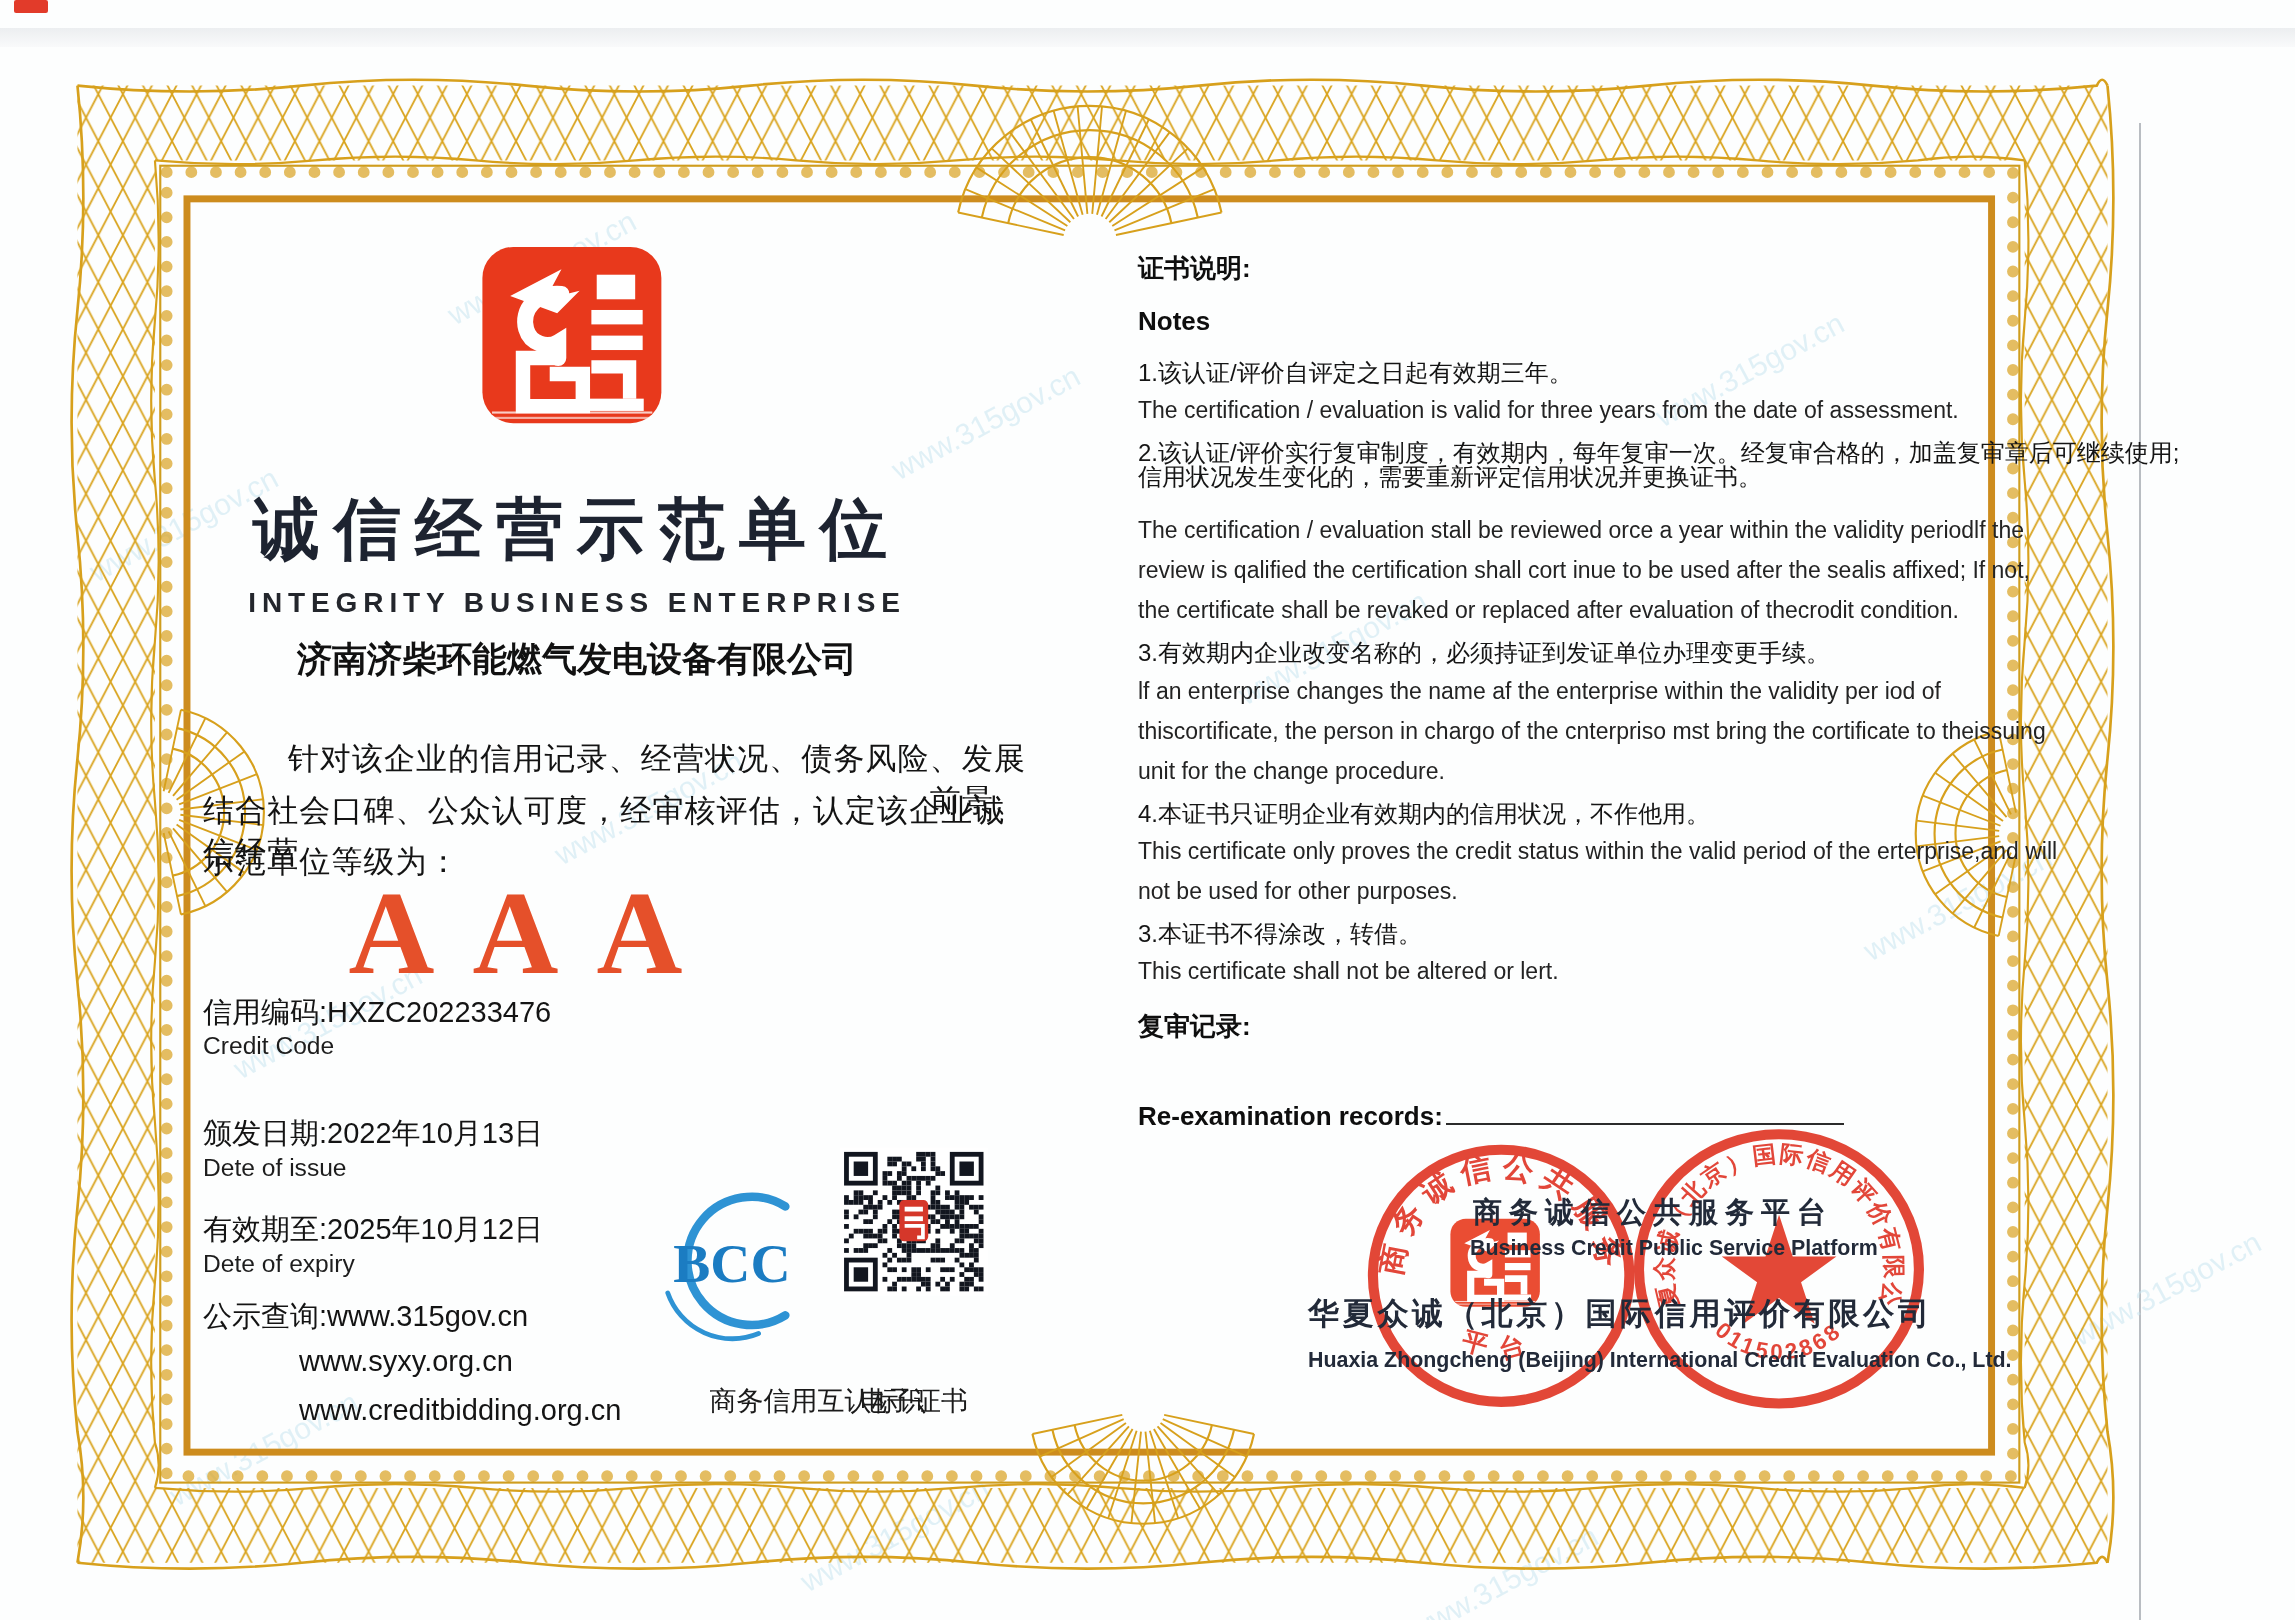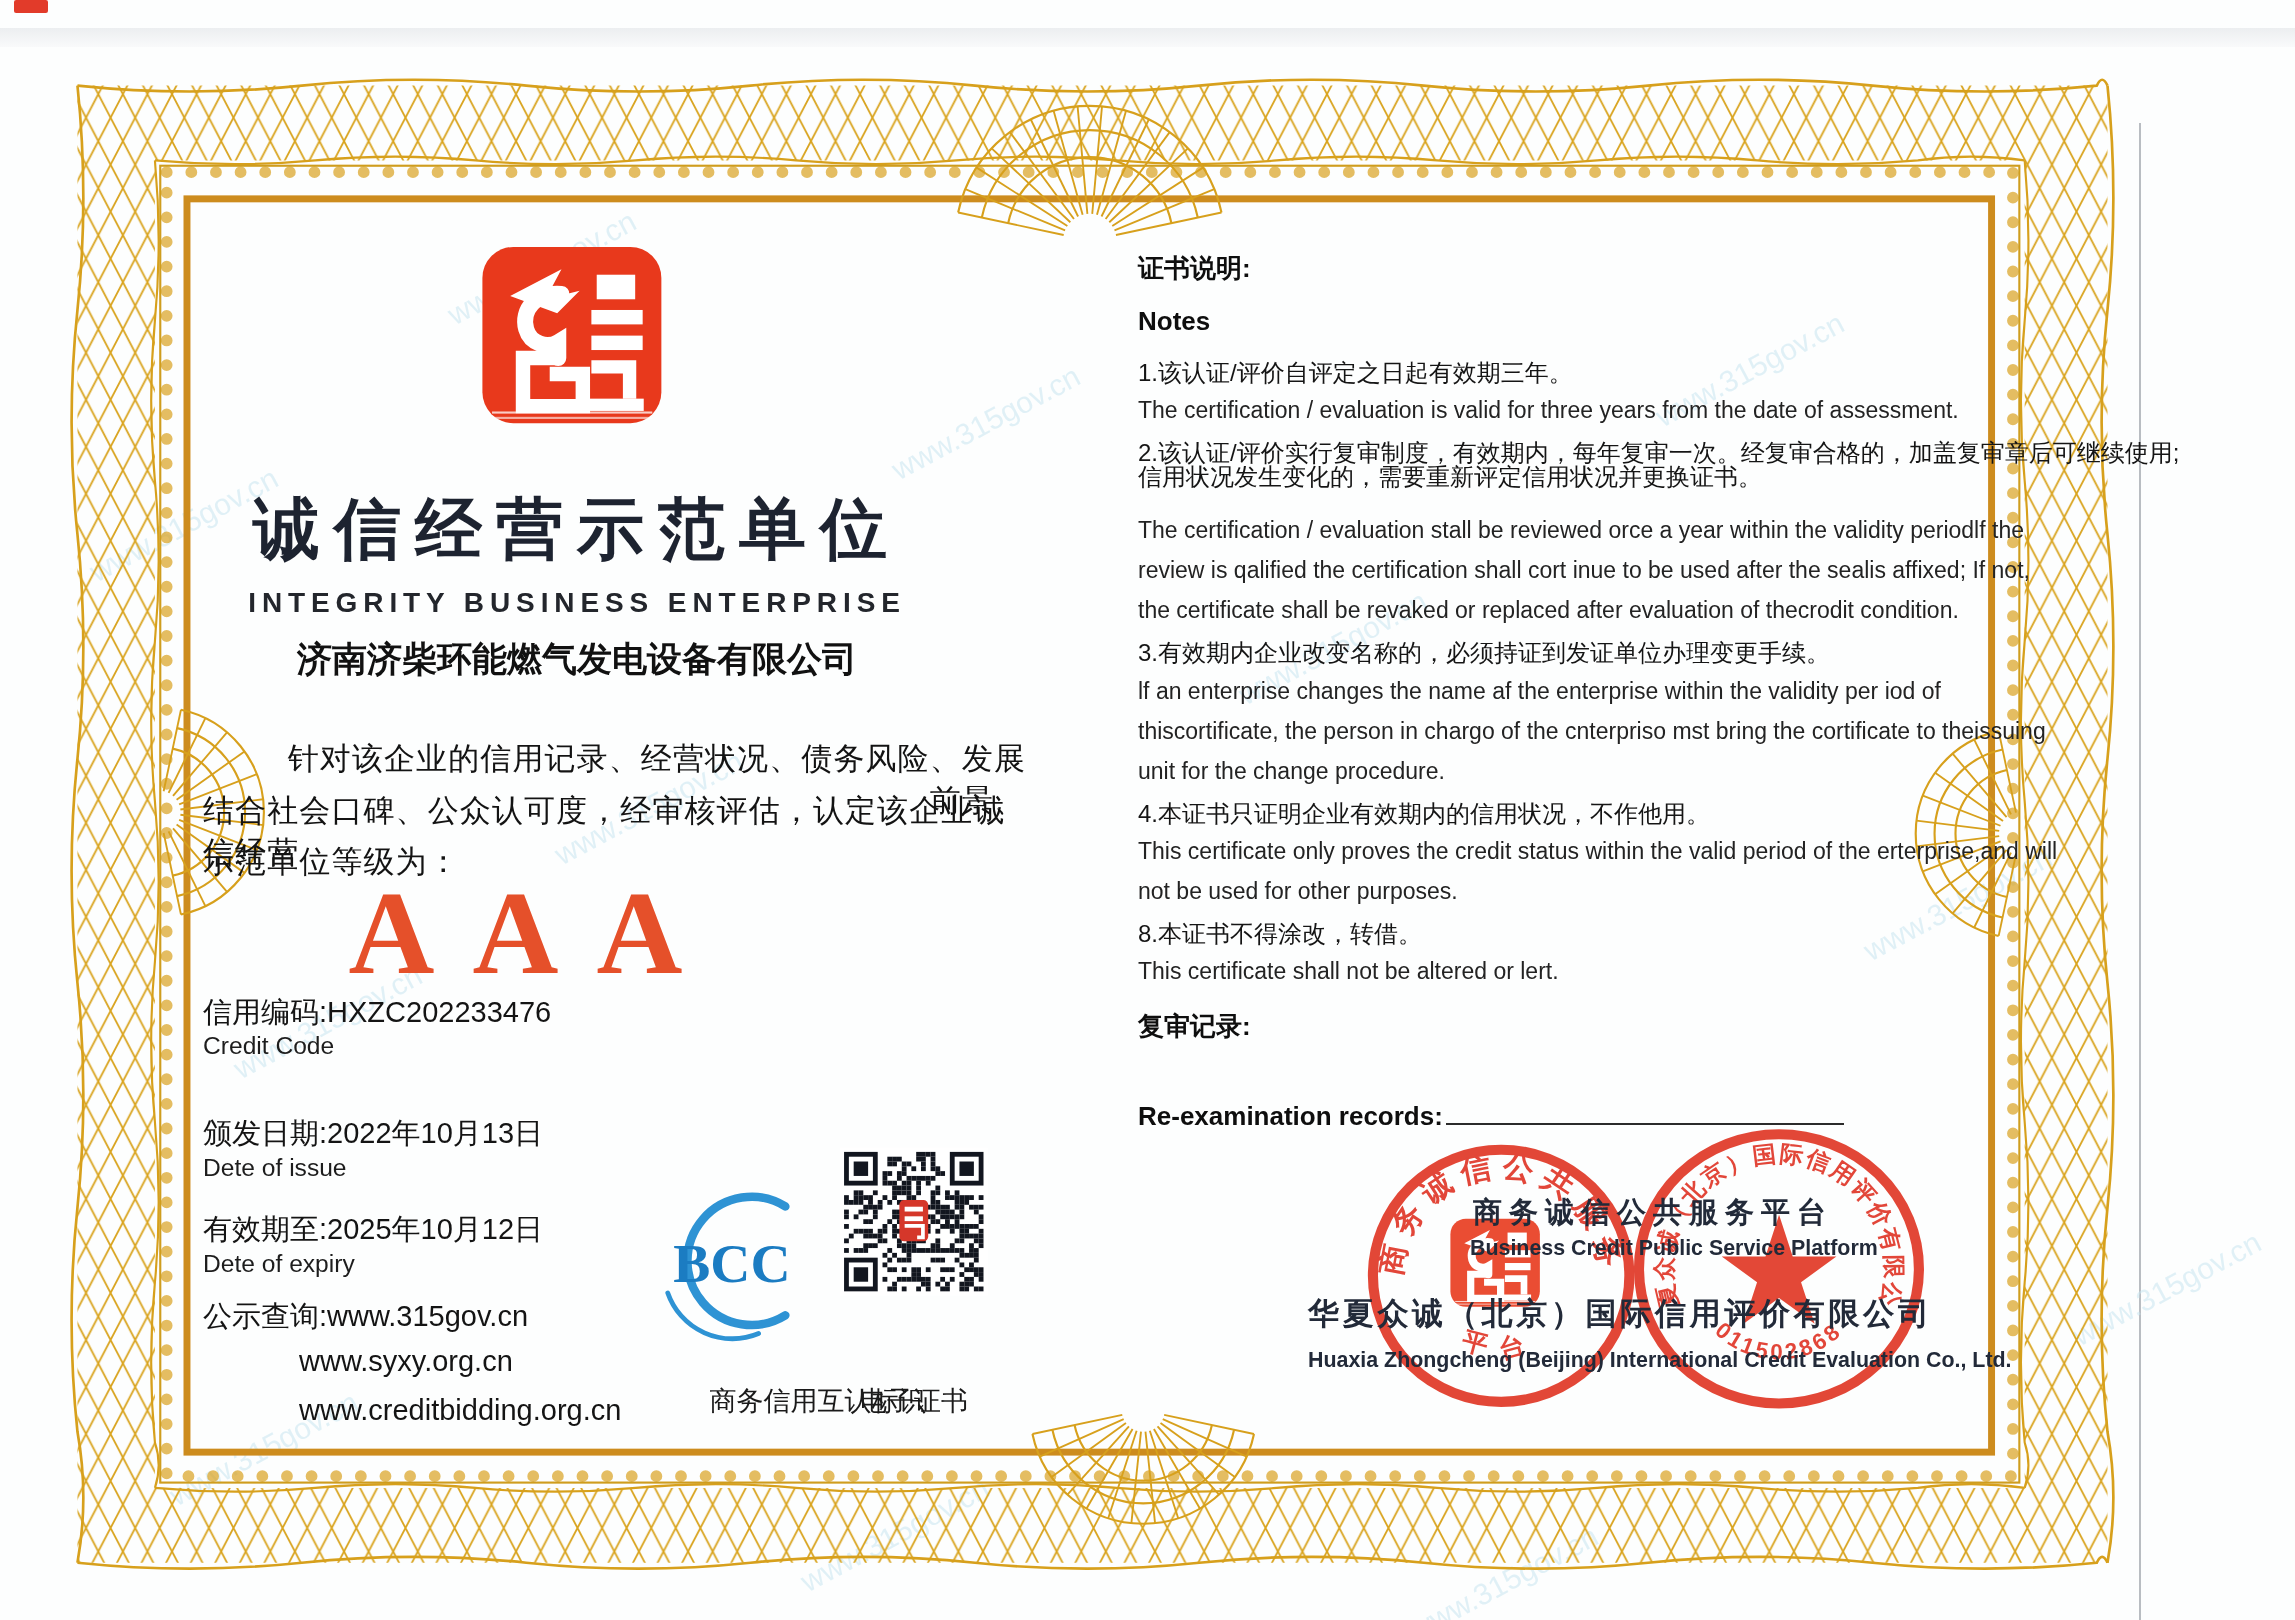--- a/index.html
+++ b/index.html
@@ -552,21 +552,21 @@
   <div class="abs note-line note-en" style="top:517px;">The certification / evaluation stall be reviewed orce a year within the validity periodlf the</div>
   <div class="abs note-line note-en" style="top:557px;">review is qalified the certification shall cort inue to be used after the sealis affixed; If not,</div>
   <div class="abs note-line note-en" style="top:597px;">the certificate shall be revaked or replaced after evaluation of thecrodit condition.</div>
   <div class="abs note-line note-cn" style="top:637px;">3.有效期内企业改变名称的，必须持证到发证单位办理变更手续。</div>
   <div class="abs note-line note-en" style="top:678px;">lf an enterprise changes the name af the enterprise within the validity per iod of</div>
   <div class="abs note-line note-en" style="top:718px;">thiscortificate, the person in chargo of the cnterpriso mst bring the cortificate to theissuing</div>
   <div class="abs note-line note-en" style="top:758px;">unit for the change procedure.</div>
   <div class="abs note-line note-cn" style="top:798px;">4.本证书只证明企业有效期内的信用状况，不作他用。</div>
   <div class="abs note-line note-en" style="top:838px;">This certificate only proves the credit status within the valid period of the erterprise,and will</div>
   <div class="abs note-line note-en" style="top:878px;">not be used for other purposes.</div>
-  <div class="abs note-line note-cn" style="top:918px;">8.本证书不得涂改，转借。</div>
+  <div class="abs note-line note-cn" style="top:918px;">3.本证书不得涂改，转借。</div>
   <div class="abs note-line note-en" style="top:958px;">This certificate shall not be altered or lert.</div>
 
   <div class="abs n-head" style="top:1009px;">复审记录:</div>
   <div class="abs n-head" style="top:1101px;white-space:nowrap;">
     <span>Re-examination records:</span><span class="rx-line"></span>
   </div>
 
   <div class="abs ov" style="left:1473px;top:1193px;font-size:29px;letter-spacing:7px;white-space:nowrap;">商务诚信公共服务平台</div>
   <div class="abs ov" style="left:1470px;top:1236px;font-size:21.4px;white-space:nowrap;">Business Credit Public Service Platform</div>
   <div class="abs ov" style="left:1308px;top:1293px;font-size:31px;letter-spacing:3.7px;white-space:nowrap;">华夏众诚（北京）国际信用评价有限公司</div>

